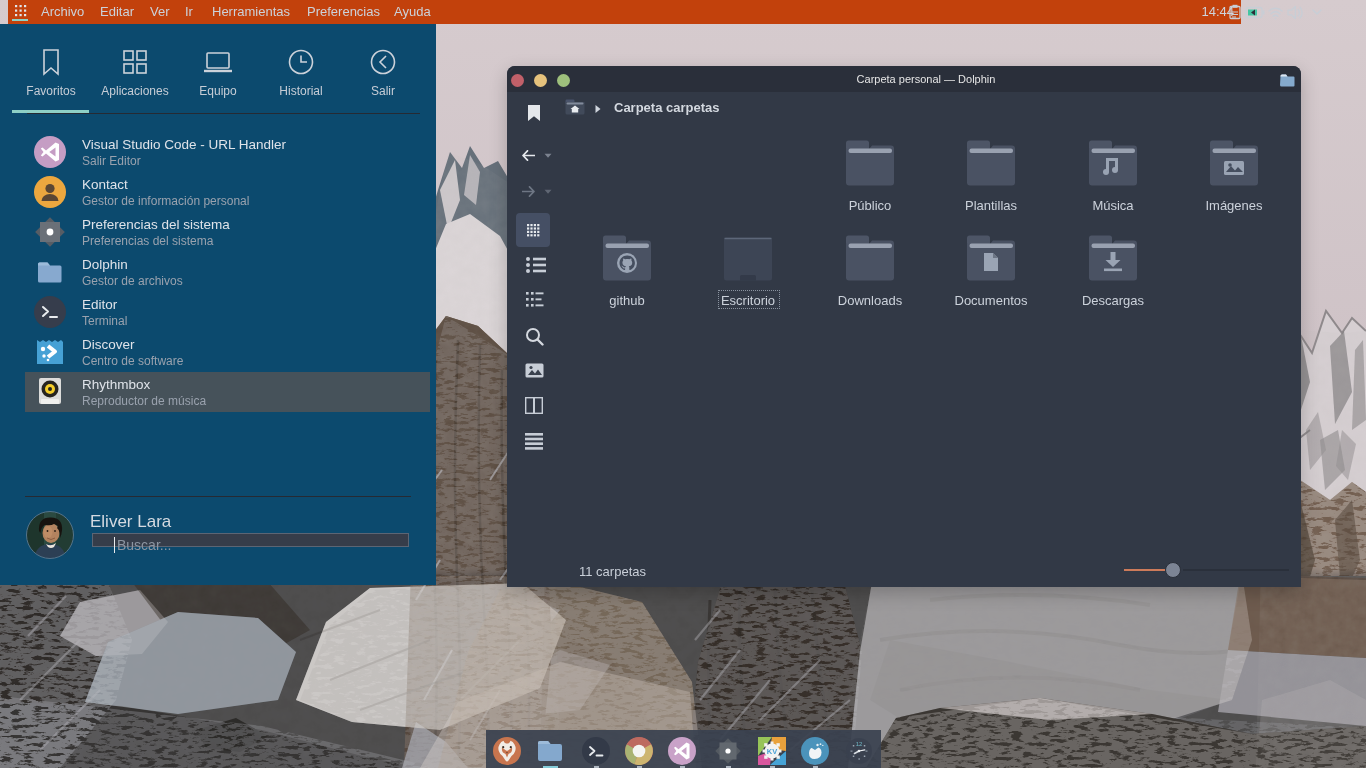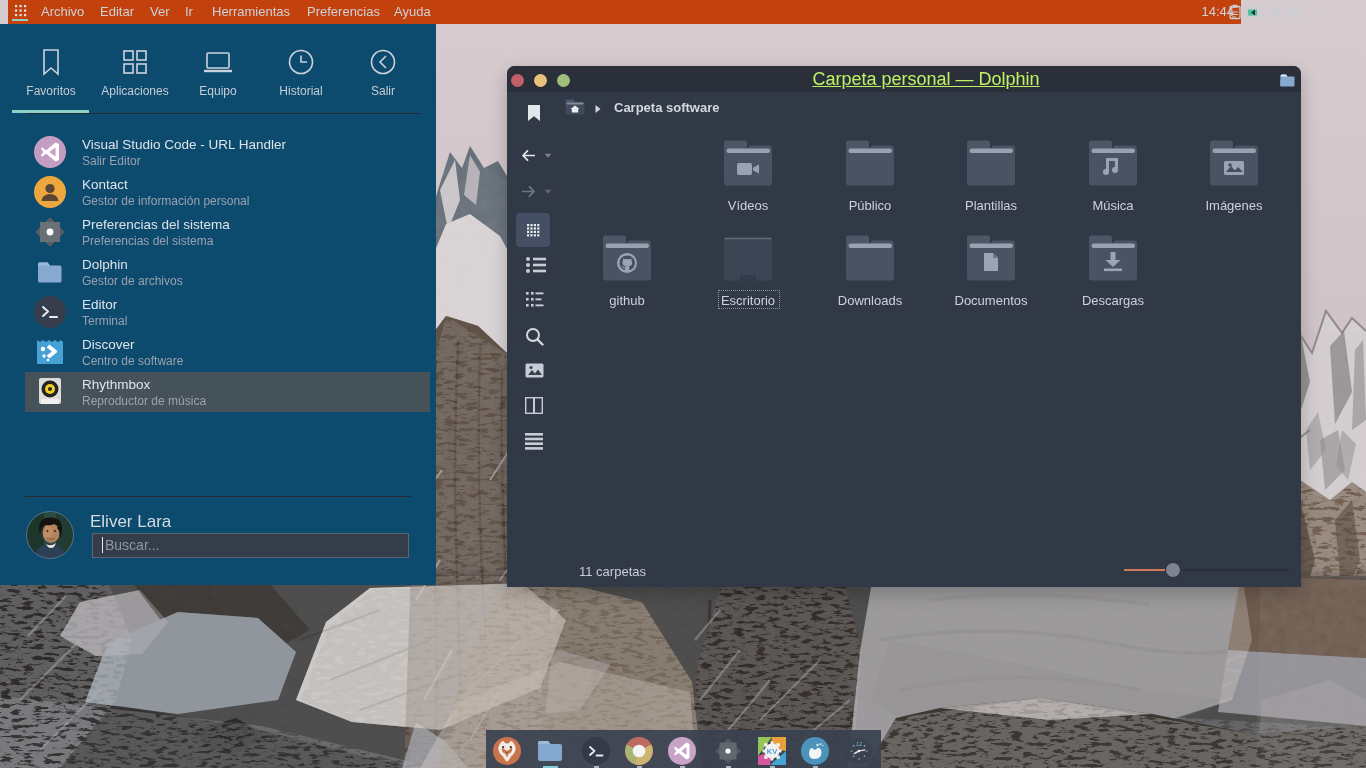--- a/index.html
+++ b/index.html
@@ -16,28 +16,28 @@
   .tab svg { display:block; margin:0 auto 6px; }
   #tabline { position:absolute; left:12px; top:86px; width:77px; height:3px; background:#8ed0c6; }
   #tabsep { position:absolute; left:27px; top:89px; width:393px; height:1px; background:#262a33; }
   .item { position:absolute; left:25px; width:405px; height:40px; }
   .item .ic { position:absolute; left:9px; top:4px; width:32px; height:32px; }
   .item .t1 { position:absolute; left:57px; top:5px; font-size:13.5px; color:#dfe3e9; }
   .item .t2 { position:absolute; left:57px; top:22px; font-size:12px; color:#9aa2ae; }
   .hl { background:#46525a; }
   #usep { position:absolute; left:25px; top:472px; width:386px; height:1px; background:#262a33; }
   #uname { position:absolute; left:90px; top:488px; font-size:17px; color:#d5dae1; }
-  #search { position:absolute; left:92px; top:509px; width:317px; height:25px; background:#363d4a;
-     border:1px solid #5c6574; color:#8c95a2; font-size:14px; line-height:23px; padding-left:9px; }
+  #search { position:absolute; left:92px; top:509px; width:317px; height:14px; background:#363d4a;
+     border:1px solid #5c6574; color:#8c95a2; font-size:14px; line-height:23px; padding-left:21px; }
   
   #win { position:absolute; left:507px; top:66px; width:794px; height:521px; z-index:10;
      background:#323946; border-radius:8px 8px 0 0; box-shadow:0 6px 18px rgba(0,0,0,.22); }
   #titlebar { position:absolute; left:0; top:0; width:100%; height:26px; background:#2a2f3a; border-radius:8px 8px 0 0; }
   .tl { position:absolute; top:7px; width:13px; height:13px; border-radius:50%; }
-  #wtitle { position:absolute; left:0; top:0; width:100%; text-align:center; line-height:26px; font-size:18px; color:#bef264;text-decoration:underline; }
+  #wtitle { position:absolute; left:0; top:0; width:100%; text-align:center; line-height:26px; font-size:11px; color:#e5e5e5; }
   #crumb { position:absolute; left:107px; top:34px; font-size:13px; font-weight:bold; color:#d3d8df; }
   .fol { position:absolute; width:122px; text-align:center; color:#ccd2db; font-size:13px; }
   .fol svg { display:block; margin:0 auto 9px; }
   #status { position:absolute; left:54px; bottom:8px; font-size:13px; color:#c9cfd8;margin-left:18px; }
   
   #dock { position:absolute; left:486px; top:730px; width:395px; height:38px; background:rgba(58,66,80,.93); z-index:25; }
   .dk { position:absolute; top:7px; width:28px; height:28px; }
 </style>
 </head>
 <body>
@@ -413,21 +413,21 @@
     </svg>
   <svg style="position:absolute;left:58px;top:33px" width="20" height="16" viewBox="0 0 20 16">
     <rect x="0.5" y="0.5" width="9" height="5" rx="1.2" fill="#49536a"></rect>
     <path d="M0.5,3 h19 q0,0 0,0 v11 q0,1.5 -1.5,1.5 h-16 q-1.5,0 -1.5,-1.5 z" fill="#414a5a"></path>
     <rect x="1.5" y="3.5" width="17" height="2" rx="1" fill="#828b9c"></rect>
     <path d="M10,6.5 l4.5,3.6 h-1.3 v3.4 h-6.4 v-3.4 h-1.3 z" fill="#e8ebef"></path>
     </svg>
   <svg style="position:absolute;left:88px;top:39px" width="6" height="8" viewBox="0 0 6 8">
       <path d="M0.5,0 l5,4 -5,4 z" fill="#cfd5dd"></path>
     </svg>
-  <div id="crumb">Carpeta software</div>
+  <div id="crumb">Carpeta carpetas</div>
 
   <svg style="position:absolute;left:15px;top:84px" width="13" height="11" viewBox="0 0 13 11">
     <path d="M5.5,0.8 L1,5.5 L5.5,10.2 M1.5,5.5 H12.5" stroke="#e6e9ed" stroke-width="1.7" fill="none" stroke-linecap="round" stroke-linejoin="round"></path>
     </svg>
   <svg style="position:absolute;left:37px;top:87px" width="8" height="6" viewBox="0 0 8 6">
       <path d="M0.5,0.8 l3.5,4 3.5,-4 z" fill="#7b828f"></path>
     </svg>
   <svg style="position:absolute;left:15px;top:120px" width="13" height="11" viewBox="0 0 13 11">
     <path d="M7.5,0.8 L12,5.5 L7.5,10.2 M0.5,5.5 H11.5" stroke="#6e7684" stroke-width="1.7" fill="none" stroke-linecap="round" stroke-linejoin="round"></path>
     </svg>
@@ -493,29 +493,20 @@
     </svg>
   <svg style="position:absolute;left:18px;top:367px" width="18" height="17" viewBox="0 0 18 17">
     <g fill="#c7cdd6">
         <rect x="0" y="0" width="18" height="2.6"></rect>
         <rect x="0" y="4.7" width="18" height="2.6"></rect>
         <rect x="0" y="9.4" width="18" height="2.6"></rect>
         <rect x="0" y="14.1" width="18" height="2.6"></rect>
       </g>
     </svg>
 
-  <div class="fol" style="left:180px;top:73px">
-    <svg width="54" height="50" viewBox="0 0 54 50">
-        <use href="#fold"></use>
-      <g fill="#99a3b3">
-          <rect x="16" y="24" width="15" height="12" rx="2"></rect>
-          <path d="M38,25.5 v9 l-6,-3.2 v-2.6 z"></path>
-        </g>
-      </svg>Vídeos
-  </div>
   <div class="fol" style="left:302px;top:73px">
     <svg width="54" height="50" viewBox="0 0 54 50">
         <use href="#fold"></use>
       </svg>Público
   </div>
   <div class="fol" style="left:423px;top:73px">
     <svg width="54" height="50" viewBox="0 0 54 50">
         <use href="#fold"></use>
       </svg>Plantillas
   </div>

